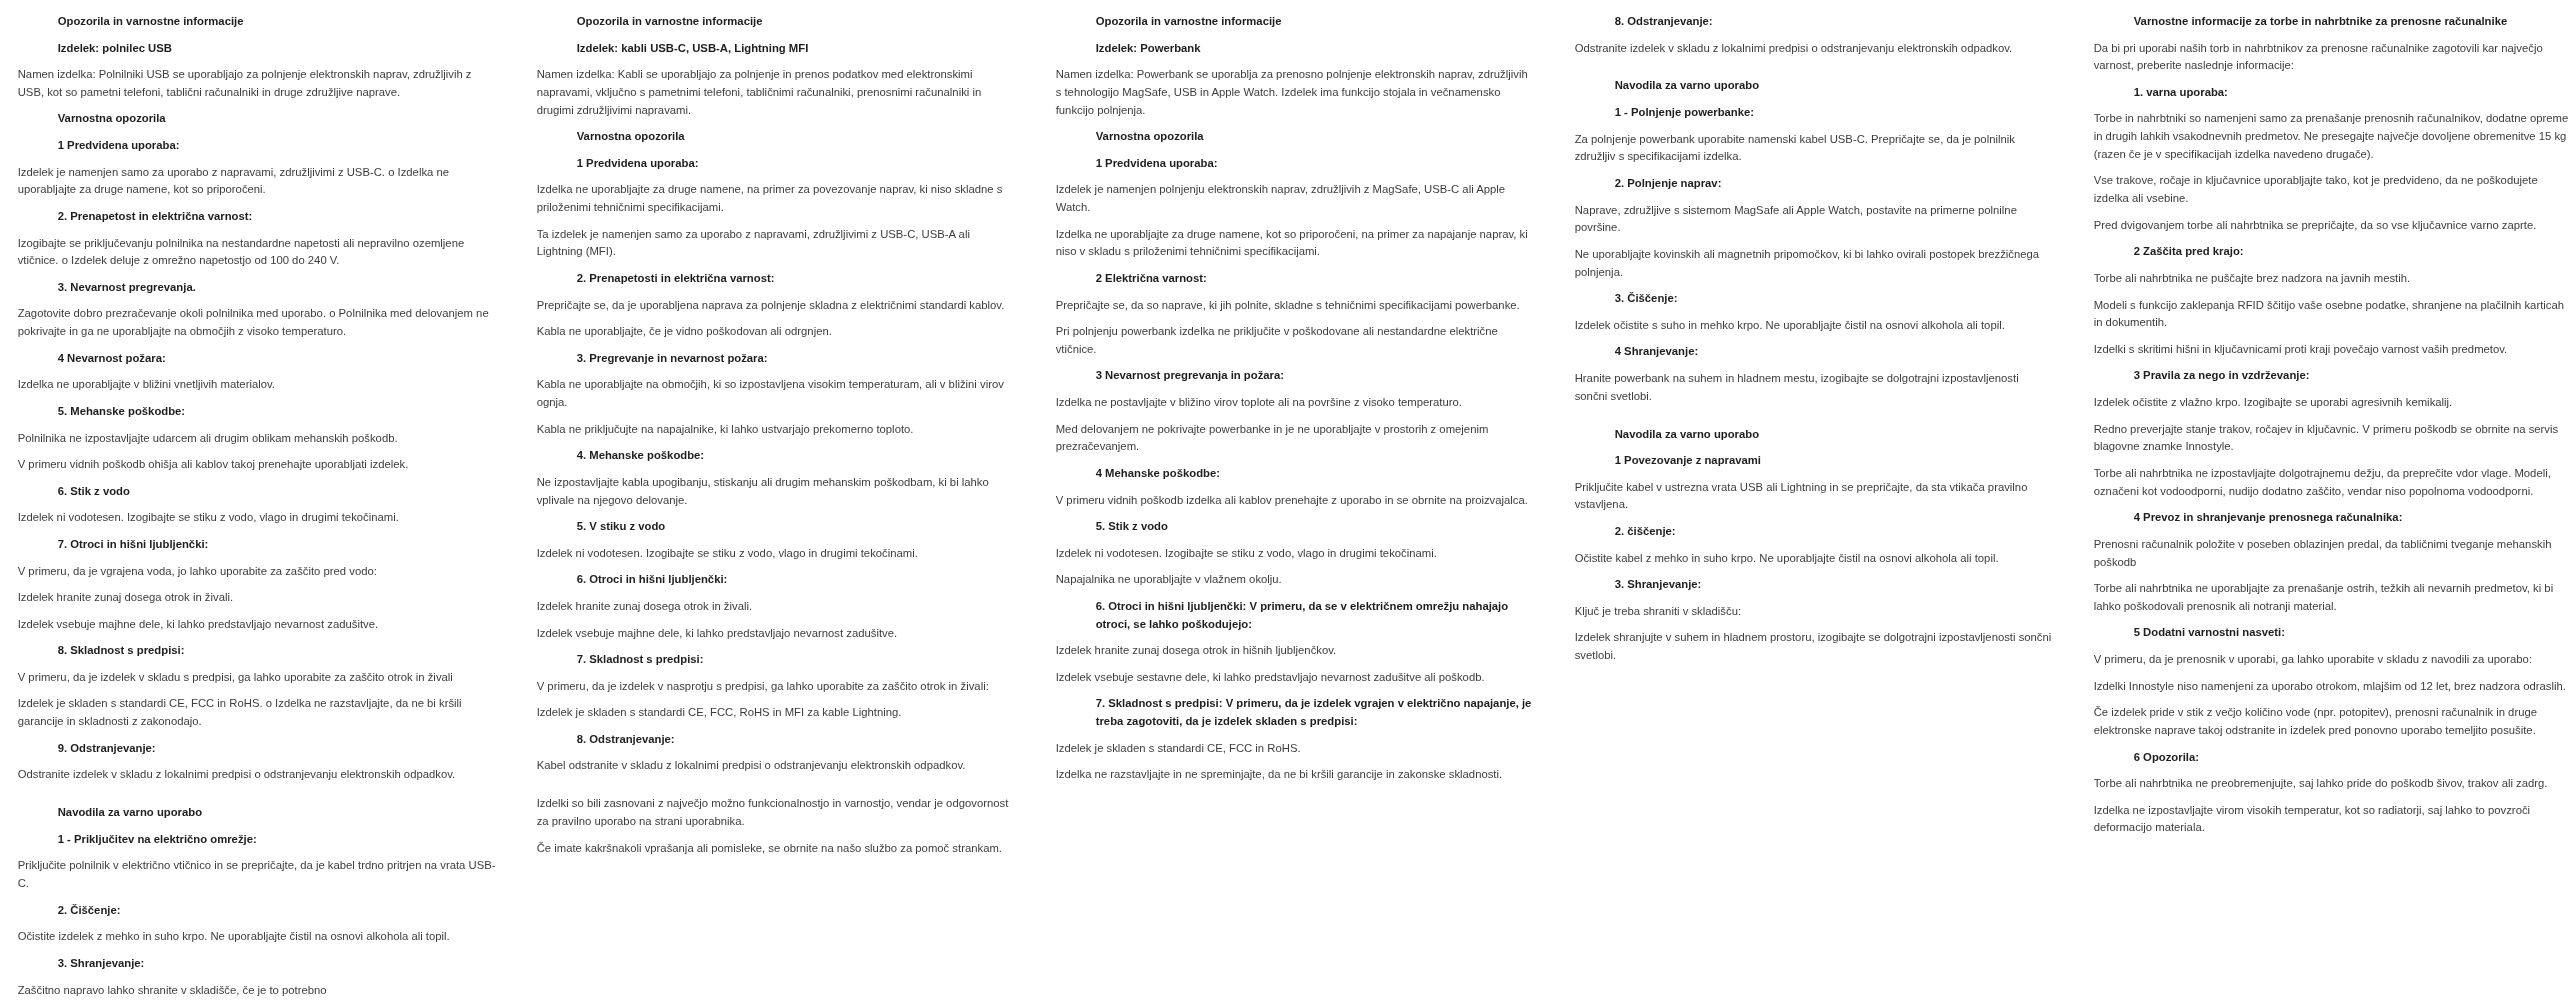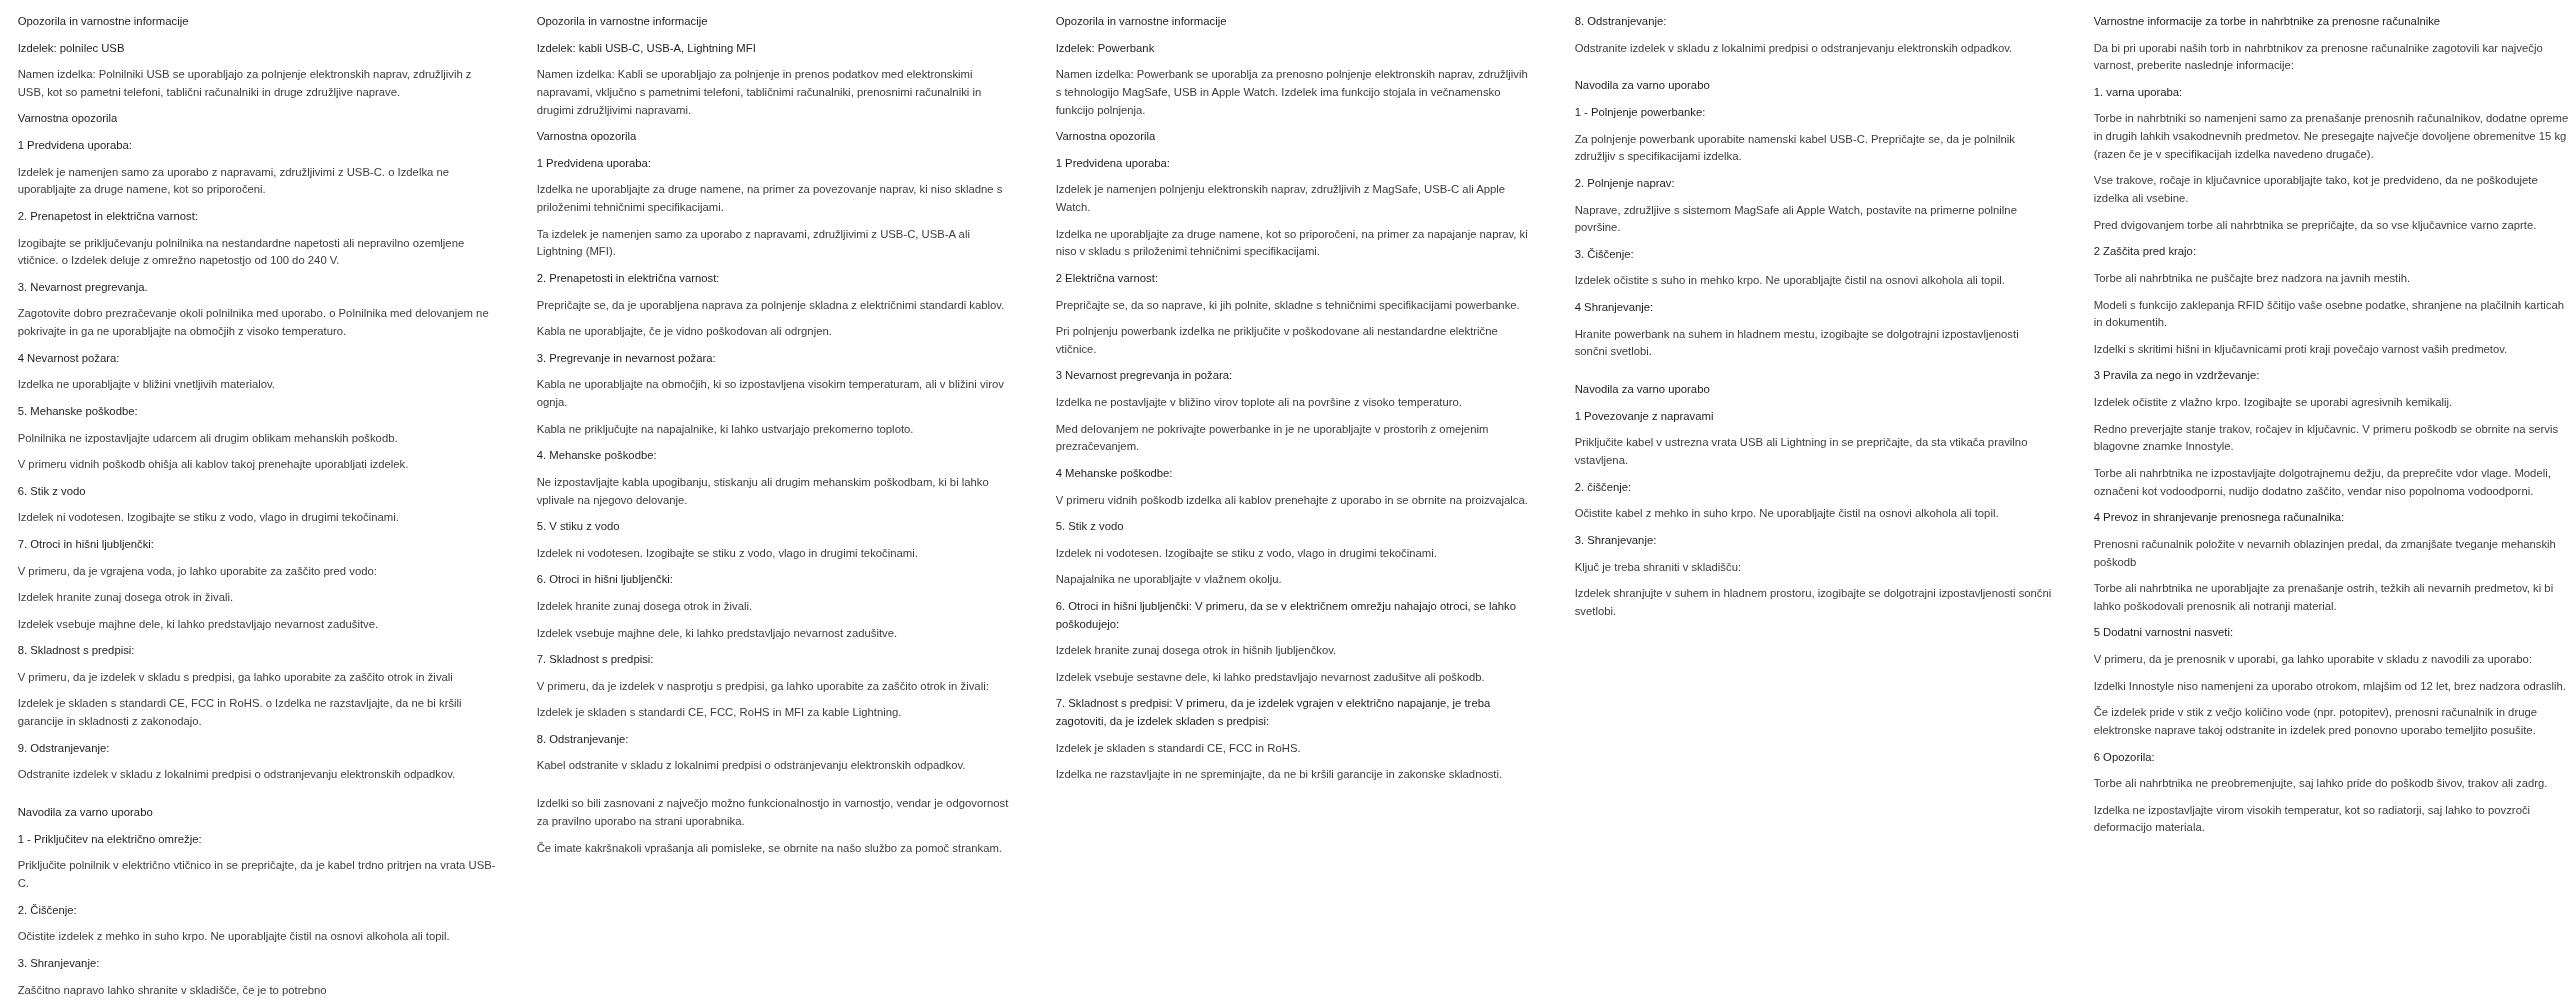--- a/index.html
+++ b/index.html
@@ -32,21 +32,22 @@
     line-height: 17.7px;
     margin: 0 0 8.9px 0;
     letter-spacing: 0;
   }
   .col p {
     color: #3d3d3d;
     font-weight: 400;
   }
   .col h3 {
     color: #1e1e1e;
-    font-weight: 400;
+    font-weight: 700;
+    margin-left: 40px;
   }
   .gap {
     height: 11.3px;
   }
 </style>
 </head>
 <body style="background: rgb(255, 255, 255);">
 
 <main class="doc" id="doc">
     <section class="col">
@@ -143,20 +144,21 @@
     </section>
     <section class="col">
       <h3>8. Odstranjevanje:</h3>
       <p>Odstranite izdelek v skladu z lokalnimi predpisi o odstranjevanju elektronskih odpadkov.</p>
       <div class="gap"></div>
       <h3>Navodila za varno uporabo</h3>
       <h3>1 - Polnjenje powerbanke:</h3>
       <p>Za polnjenje powerbank uporabite namenski kabel USB-C. Prepričajte se, da je polnilnik združljiv s specifikacijami izdelka.</p>
       <h3>2. Polnjenje naprav:</h3>
       <p>Naprave, združljive s sistemom MagSafe ali Apple Watch, postavite na primerne polnilne površine.</p>
+      <p>Ne uporabljajte kovinskih ali magnetnih pripomočkov, ki bi lahko ovirali postopek brezžičnega polnjenja.</p>
       <h3>3. Čiščenje:</h3>
       <p>Izdelek očistite s suho in mehko krpo. Ne uporabljajte čistil na osnovi alkohola ali topil.</p>
       <h3>4 Shranjevanje:</h3>
       <p>Hranite powerbank na suhem in hladnem mestu, izogibajte se dolgotrajni izpostavljenosti sončni svetlobi.</p>
       <div class="gap"></div>
       <h3>Navodila za varno uporabo</h3>
       <h3>1 Povezovanje z napravami</h3>
       <p>Priključite kabel v ustrezna vrata USB ali Lightning in se prepričajte, da sta vtikača pravilno vstavljena.</p>
       <h3>2. čiščenje:</h3>
       <p>Očistite kabel z mehko in suho krpo. Ne uporabljajte čistil na osnovi alkohola ali topil.</p>
@@ -173,21 +175,21 @@
       <p>Pred dvigovanjem torbe ali nahrbtnika se prepričajte, da so vse ključavnice varno zaprte.</p>
       <h3>2 Zaščita pred krajo:</h3>
       <p>Torbe ali nahrbtnika ne puščajte brez nadzora na javnih mestih.</p>
       <p>Modeli s funkcijo zaklepanja RFID ščitijo vaše osebne podatke, shranjene na plačilnih karticah in dokumentih.</p>
       <p>Izdelki s skritimi hišni in ključavnicami proti kraji povečajo varnost vaših predmetov.</p>
       <h3>3 Pravila za nego in vzdrževanje:</h3>
       <p>Izdelek očistite z vlažno krpo. Izogibajte se uporabi agresivnih kemikalij.</p>
       <p>Redno preverjajte stanje trakov, ročajev in ključavnic. V primeru poškodb se obrnite na servis blagovne znamke Innostyle.</p>
       <p>Torbe ali nahrbtnika ne izpostavljajte dolgotrajnemu dežju, da preprečite vdor vlage. Modeli, označeni kot vodoodporni, nudijo dodatno zaščito, vendar niso popolnoma vodoodporni.</p>
       <h3>4 Prevoz in shranjevanje prenosnega računalnika:</h3>
-      <p>Prenosni računalnik položite v nevarnih oblazinjen predal, da zmanjšate tveganje mehanskih poškodb</p>
+      <p>Prenosni računalnik položite v poseben oblazinjen predal, da tabličnimi tveganje mehanskih poškodb</p>
       <p>Torbe ali nahrbtnika ne uporabljajte za prenašanje ostrih, težkih ali nevarnih predmetov, ki bi lahko poškodovali prenosnik ali notranji material.</p>
       <h3>5 Dodatni varnostni nasveti:</h3>
       <p>V primeru, da je prenosnik v uporabi, ga lahko uporabite v skladu z navodili za uporabo:</p>
       <p>Izdelki Innostyle niso namenjeni za uporabo otrokom, mlajšim od 12 let, brez nadzora odraslih.</p>
       <p>Če izdelek pride v stik z večjo količino vode (npr. potopitev), prenosni računalnik in druge elektronske naprave takoj odstranite in izdelek pred ponovno uporabo temeljito posušite.</p>
       <h3>6 Opozorila:</h3>
       <p>Torbe ali nahrbtnika ne preobremenjujte, saj lahko pride do poškodb šivov, trakov ali zadrg.</p>
       <p>Izdelka ne izpostavljajte virom visokih temperatur, kot so radiatorji, saj lahko to povzroči deformacijo materiala.</p>
     </section>
   </main>

